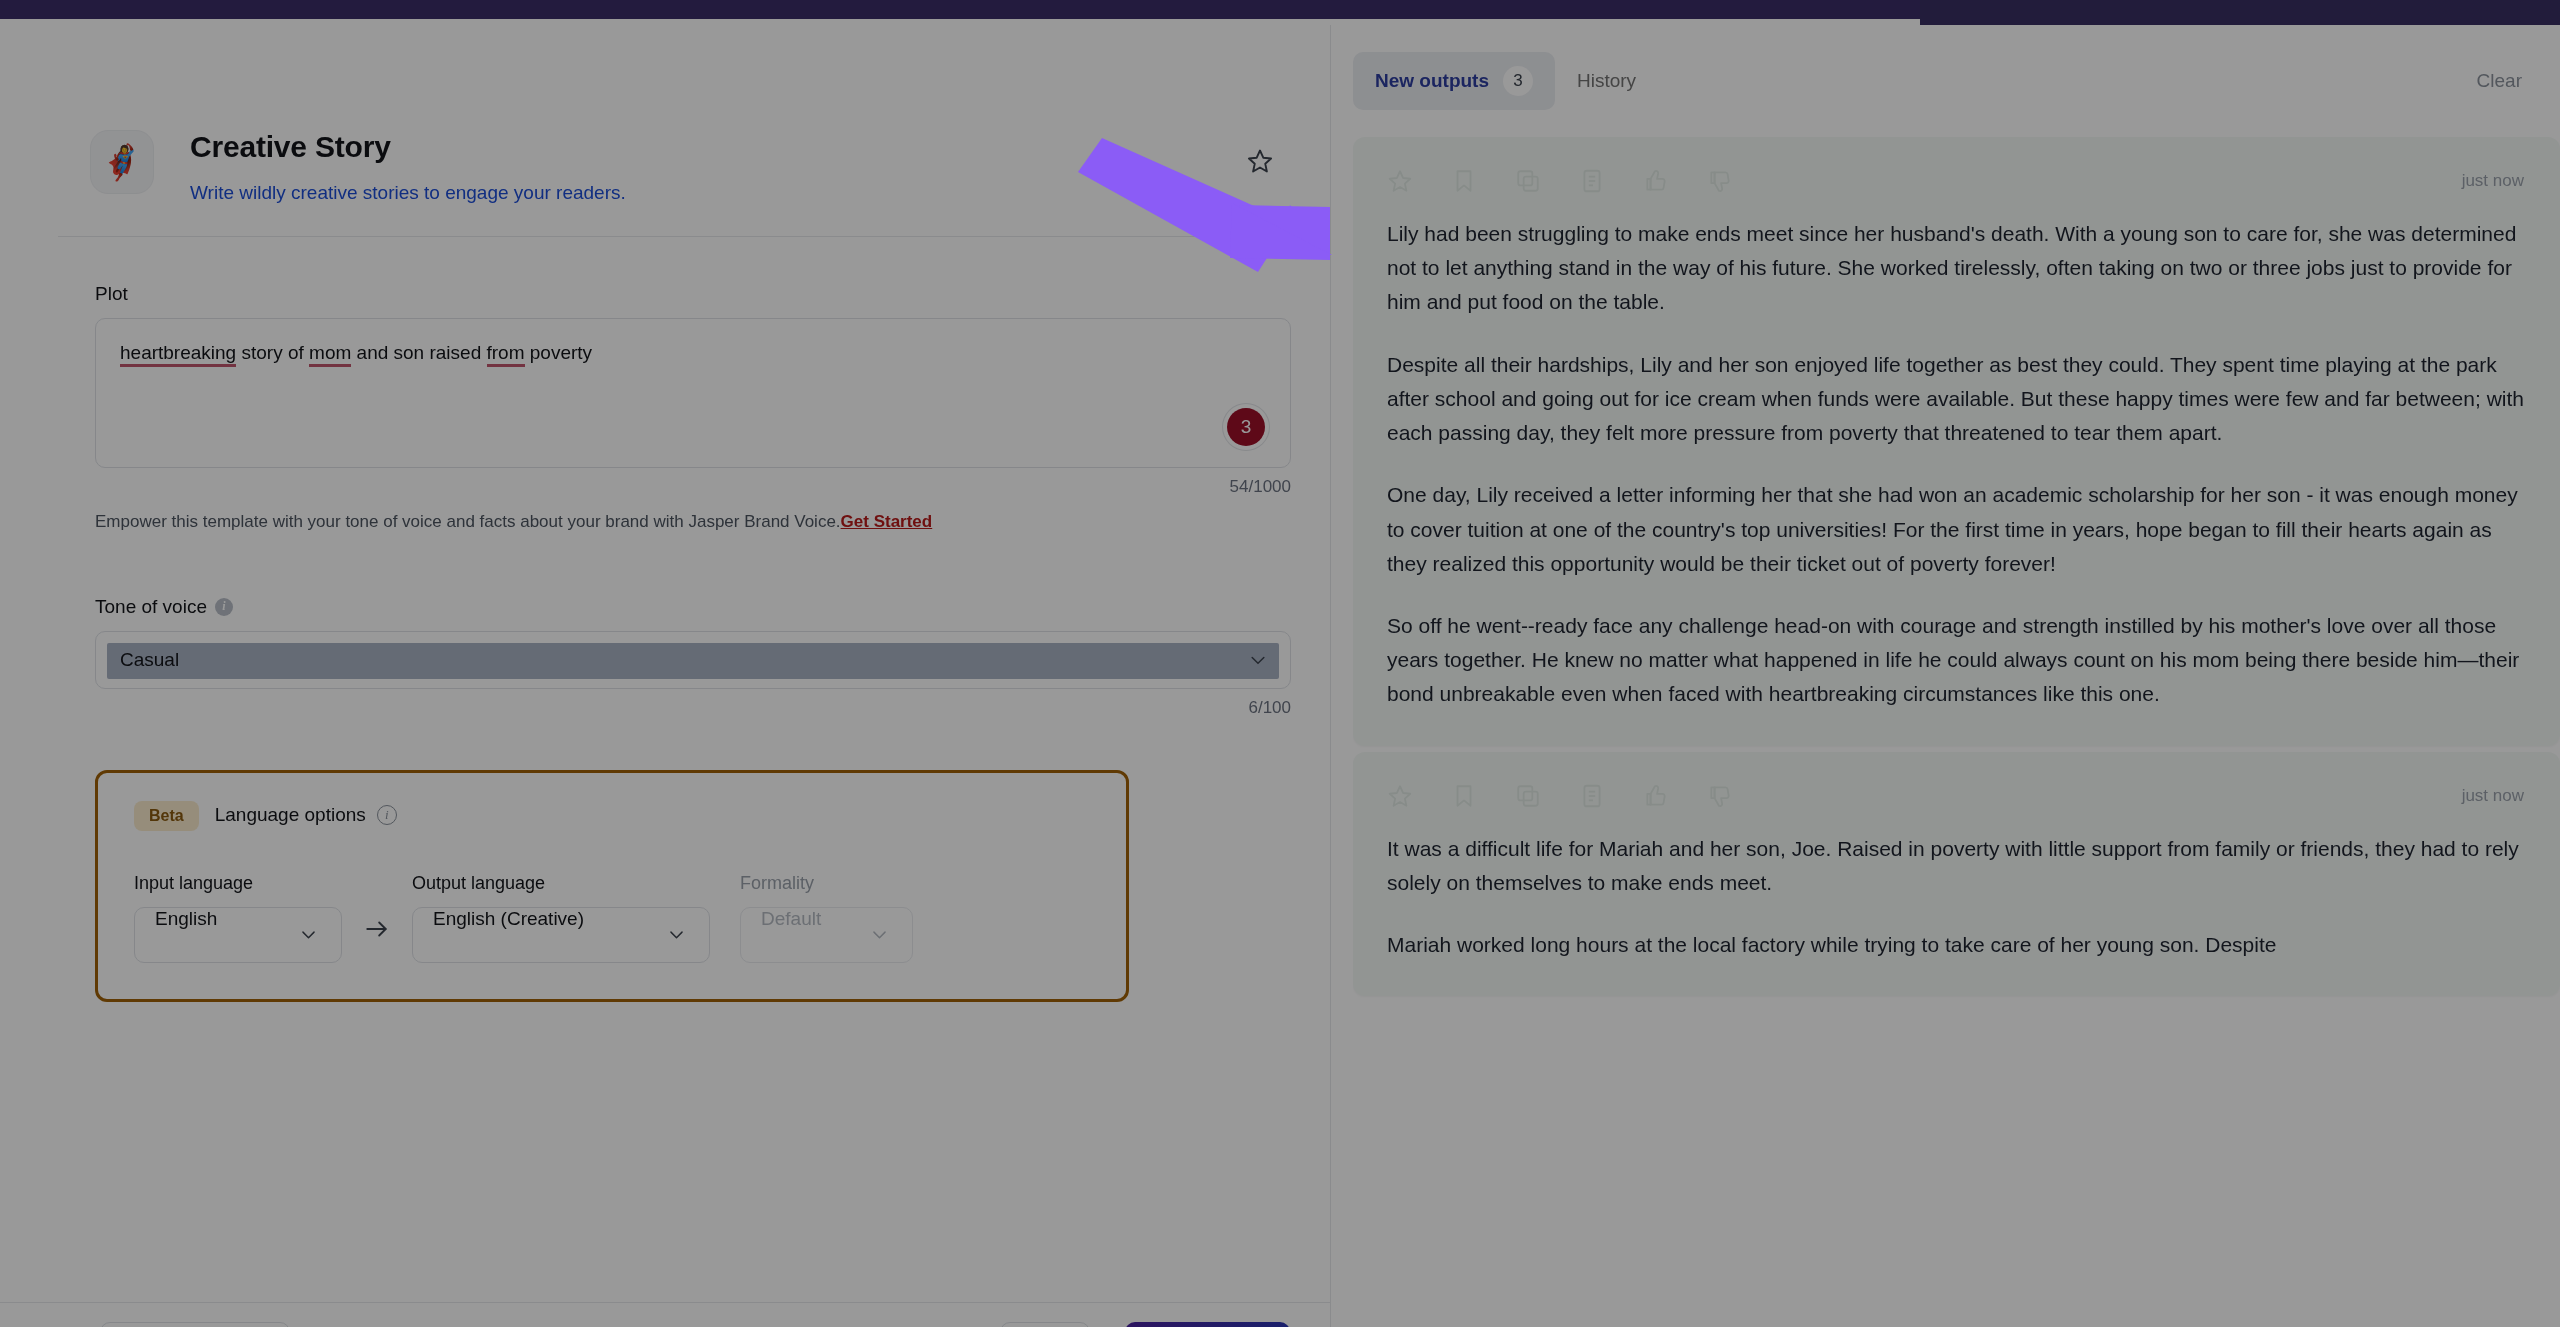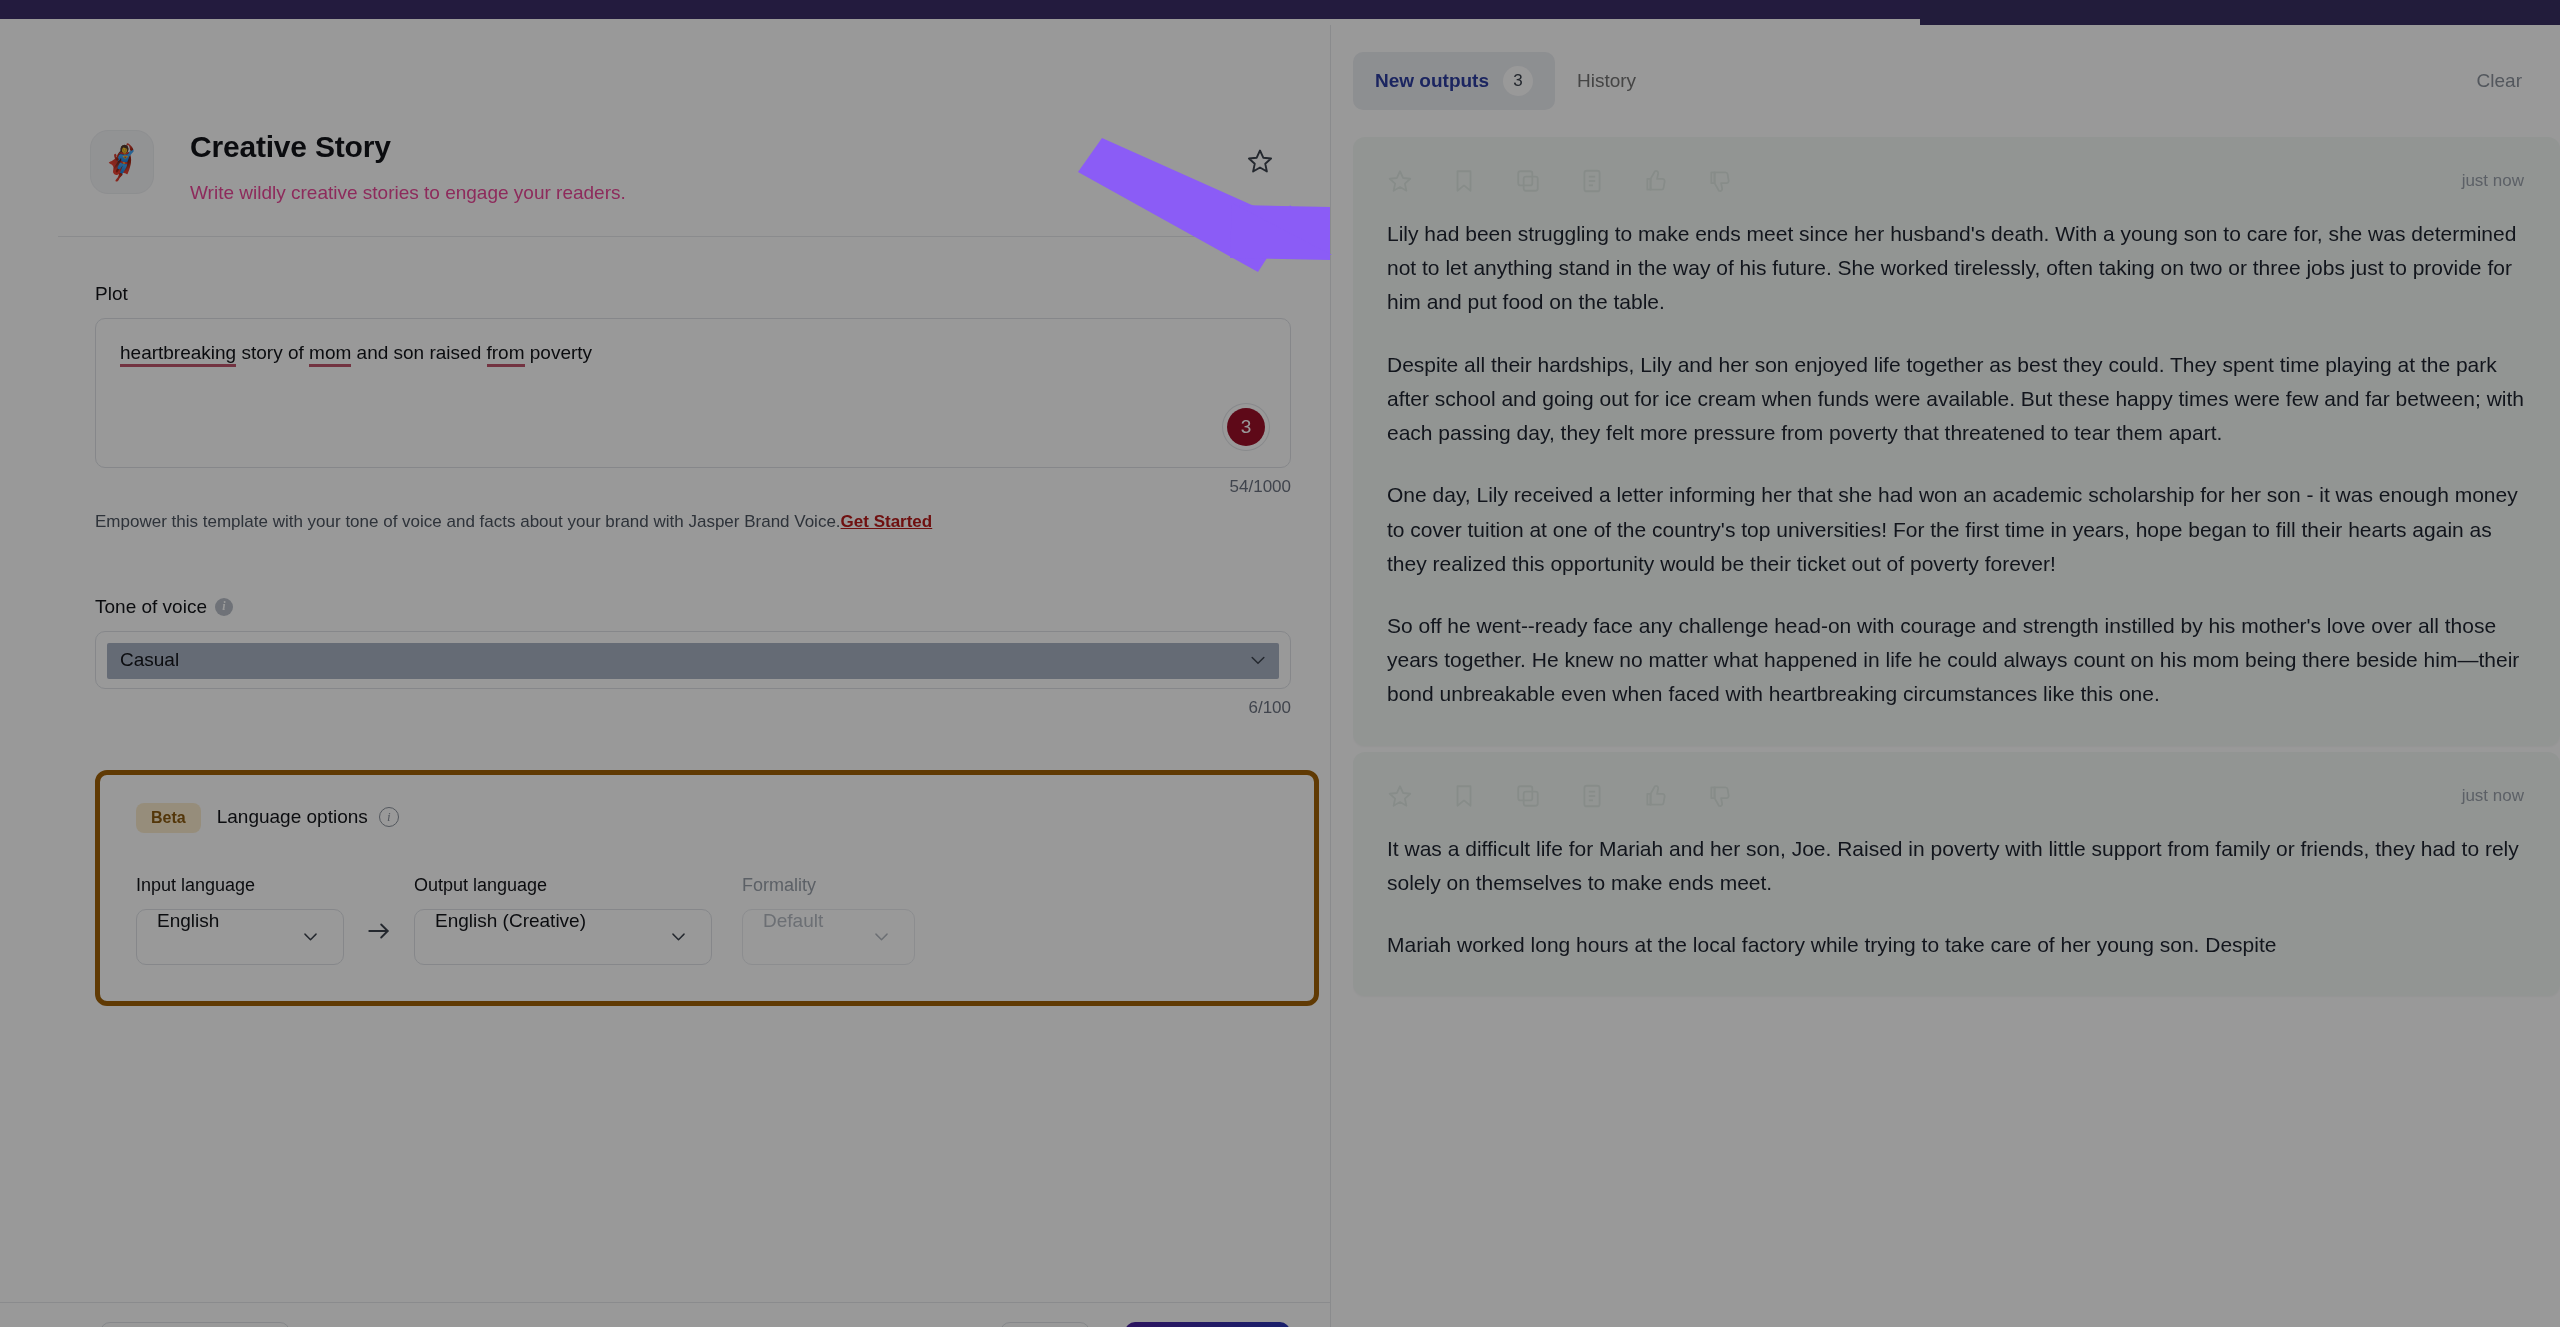--- a/index.html
+++ b/index.html
@@ -65,21 +65,21 @@
     display: flex; align-items: center; justify-content: center;
     font-size: 34px; line-height: 1;
   }
   .tmpl-title {
     position: absolute; left: 190px; top: 105px;
     font-size: 30px; font-weight: 700; color: #13151a;
     letter-spacing: -0.2px;
   }
   .tmpl-sub {
     position: absolute; left: 190px; top: 157px;
-    font-size: 19px; color: #ec4899; font-weight: 400;
+    font-size: 19px; color: #1d4ed8; font-weight: 400;
   }
   .fav-star {
     position: absolute; left: 1246px; top: 122px;
     width: 28px; height: 28px;
     cursor: pointer;
   }
 
   .divider {
     position: absolute; left: 58px; top: 211px;
     width: 1273px; height: 1px; background: #e6e8ec;
@@ -161,22 +161,22 @@
     border-radius: 2px;
   }
   .chev {
     position: absolute; right: 22px; top: 50%;
     transform: translateY(-50%);
     width: 20px; height: 20px;
   }
 
   
   .lang-card {
-    width: 1224px;
-    border: 5px solid #a16207; border-radius: 12px;
+    width: 1034px;
+    border: 3px solid #a16207; border-radius: 12px;
     background: #ffffff;
     padding: 28px 40px 36px 36px;
   }
   .beta-pill {
     display: inline-flex; align-items: center; justify-content: center;
     background: #fbeccd; color: #8a5a10;
     font-size: 16px; font-weight: 700;
     padding: 6px 15px; border-radius: 8px;
     margin-right: 16px;
   }

